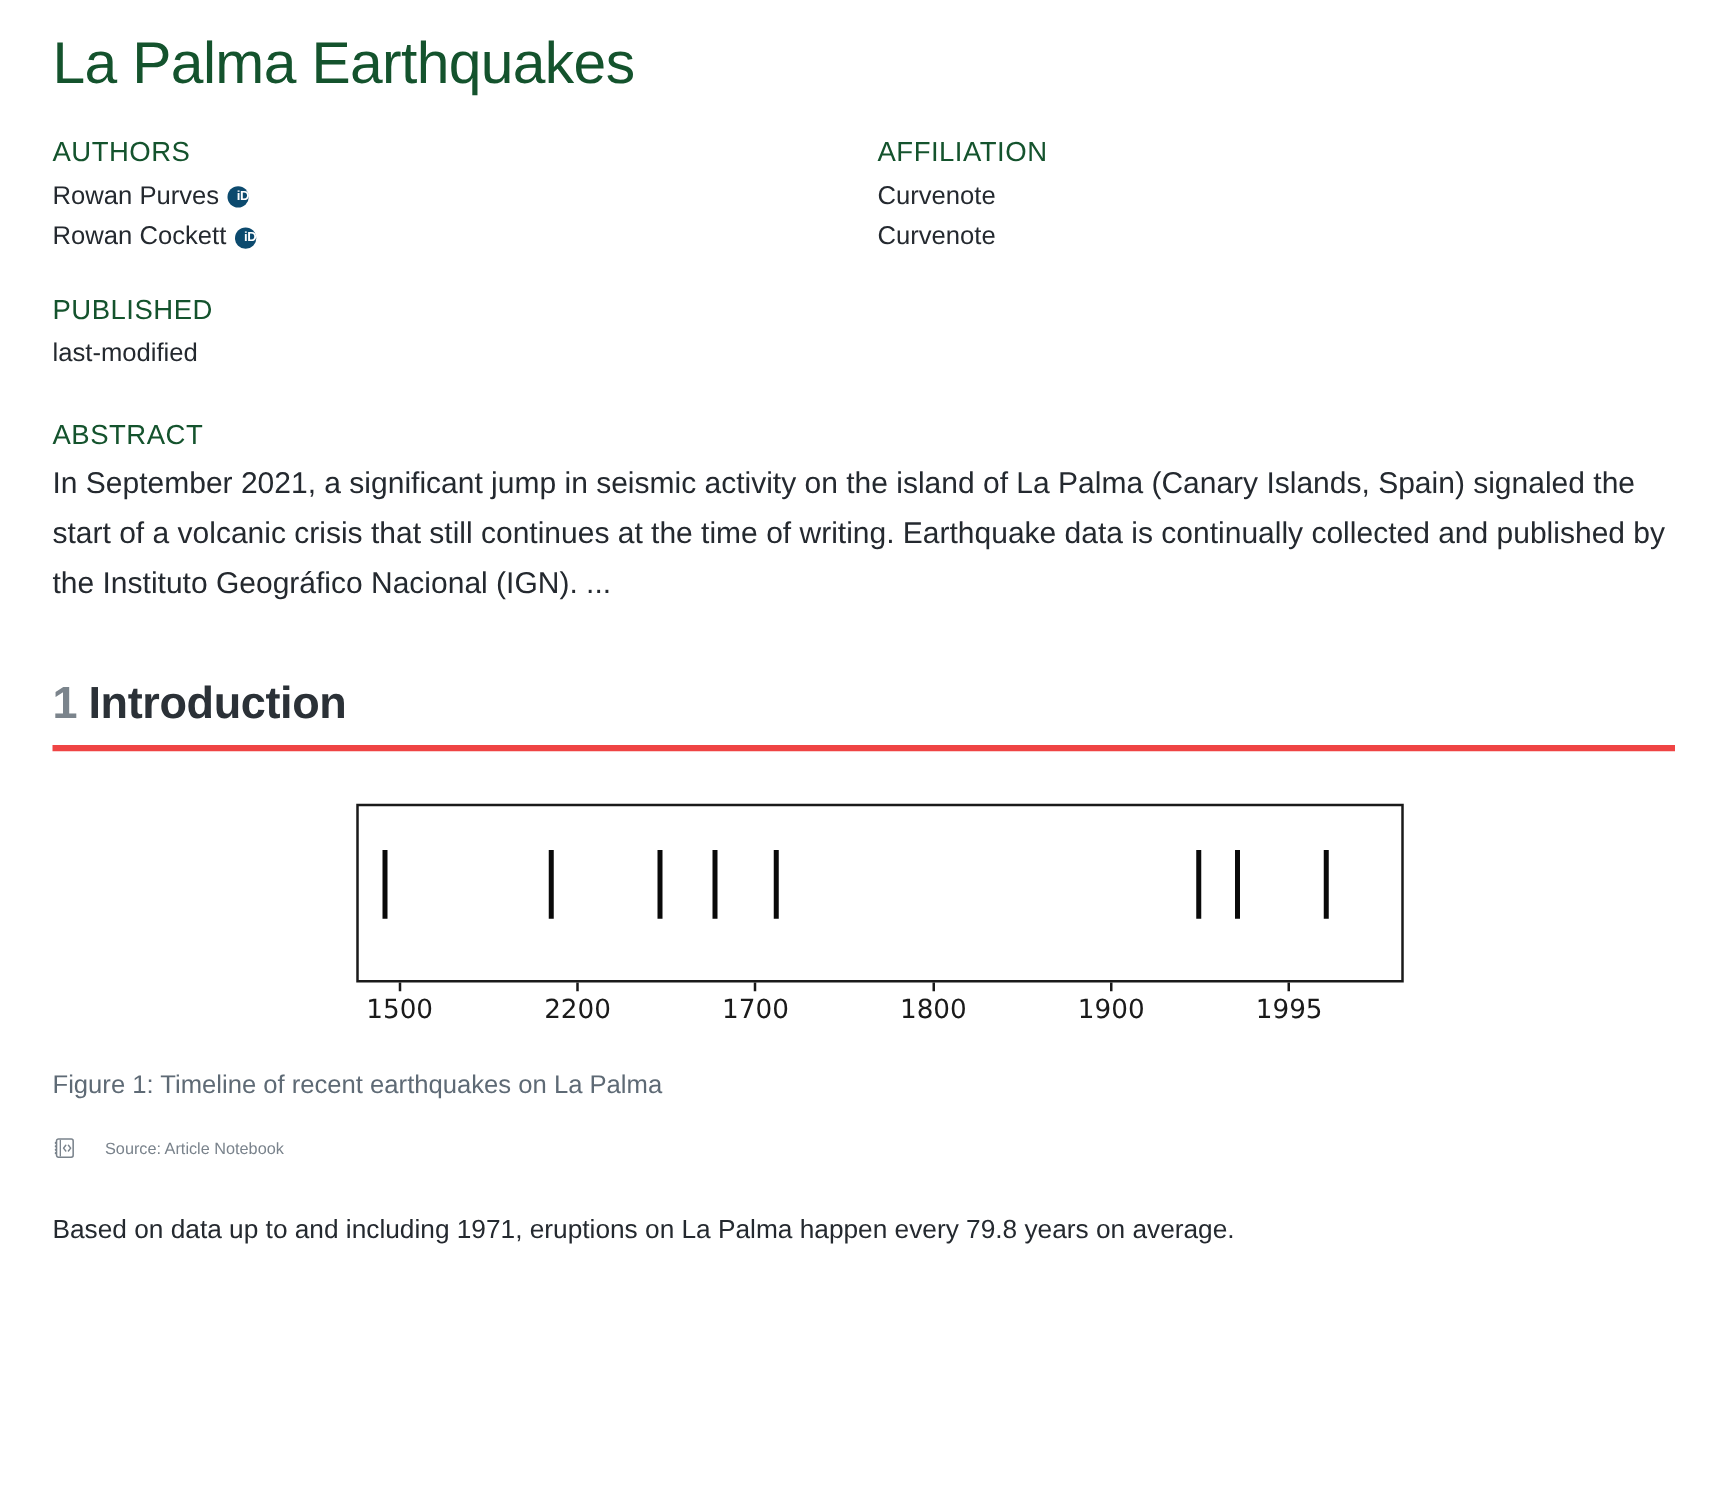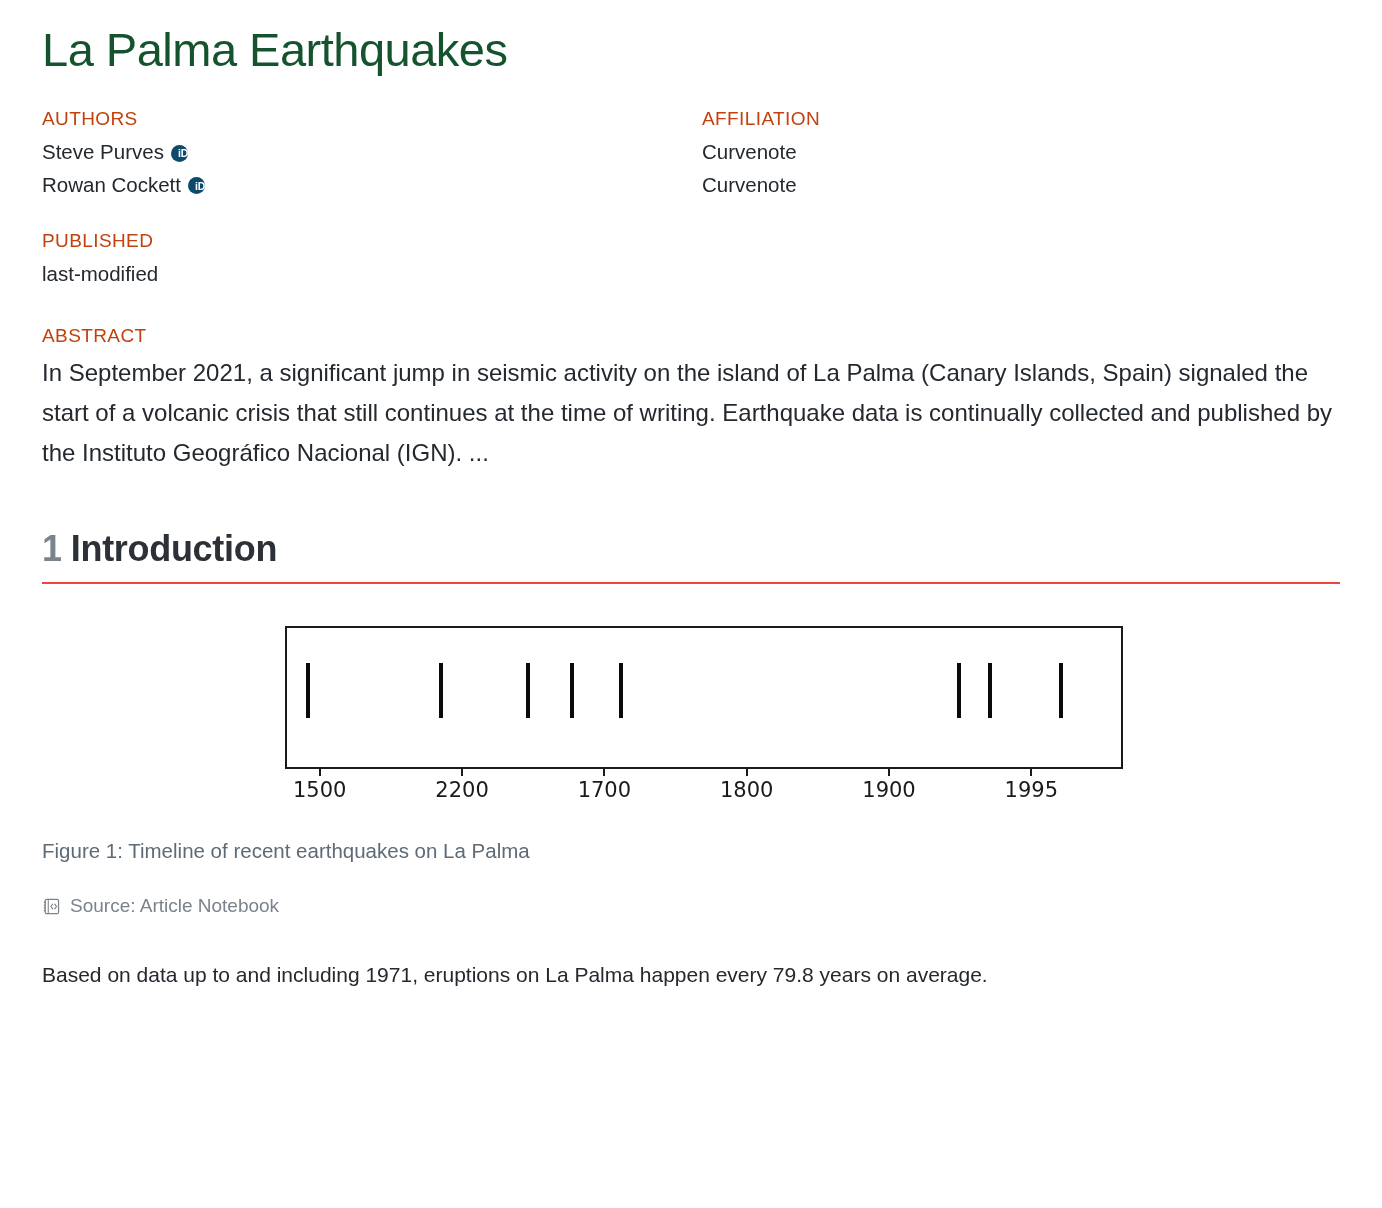--- a/index.html
+++ b/index.html
@@ -38,23 +38,23 @@
     margin-top: 28px;
   }
   .meta-row {
     display: flex;
     align-items: flex-start;
   }
   .meta-col-left  { width: 660px; flex: 0 0 660px; }
   .meta-col-right { flex: 1 1 auto; }
 
   .meta-label {
-    font-size: 19px;
+    font-size: 22px;
     letter-spacing: 0.4px;
-    color: #c2410c;
+    color: #14532d;
     font-weight: 400;
     line-height: 1.5;
     margin-bottom: 3px;
   }
   .meta-value {
     font-size: 20.5px;
     line-height: 1.55;
     color: #24292f;
     font-weight: 400;
     display: flex;
@@ -97,21 +97,21 @@
 
   
   .section-h {
     margin: 54px 0 0 0;
     font-size: 36px;
     font-weight: 700;
     letter-spacing: -0.3px;
     color: #2b3137;
     line-height: 1.2;
     padding-bottom: 12px;
-    border-bottom: 2px solid #ef4444;
+    border-bottom: 5px solid #ef4444;
   }
   .section-num {
     color: #7b848c;
     font-weight: 700;
     margin-right: 9px;
   }
 
   
   figure.fig {
     margin: 0;
@@ -165,22 +165,22 @@
     margin-top: 28px;
     font-size: 20.5px;
     line-height: 1.5;
     color: #5e6a75;
   }
 
   .fig-source {
     margin-top: 26px;
     display: flex;
     align-items: center;
-    gap: 9px;
-    font-size: 19px;
+    gap: 23px;
+    font-size: 13px;
     color: #7a838c;
     line-height: 1.4;
   }
   .nb-icon {
     display: inline-flex;
     width: 19px;
     height: 19px;
     flex: 0 0 auto;
     position: relative;
     top: 0px;
@@ -203,21 +203,21 @@
   <h1 class="doc-title">La Palma Earthquakes</h1>
 
   <div class="meta">
 
     <div class="meta-row">
 
       <div class="meta-col-left">
         <div class="meta-label">AUTHORS</div>
 
         <div class="meta-value">
-          <span>Steve Purves</span>
+          <span>Rowan Purves</span>
           <span class="orcid">
               <i class="id-i">iD</i>
             </span>
         </div>
 
         <div class="meta-value">
           <span>Rowan Cockett</span>
           <span class="orcid">
               <i class="id-i">iD</i>
             </span>

